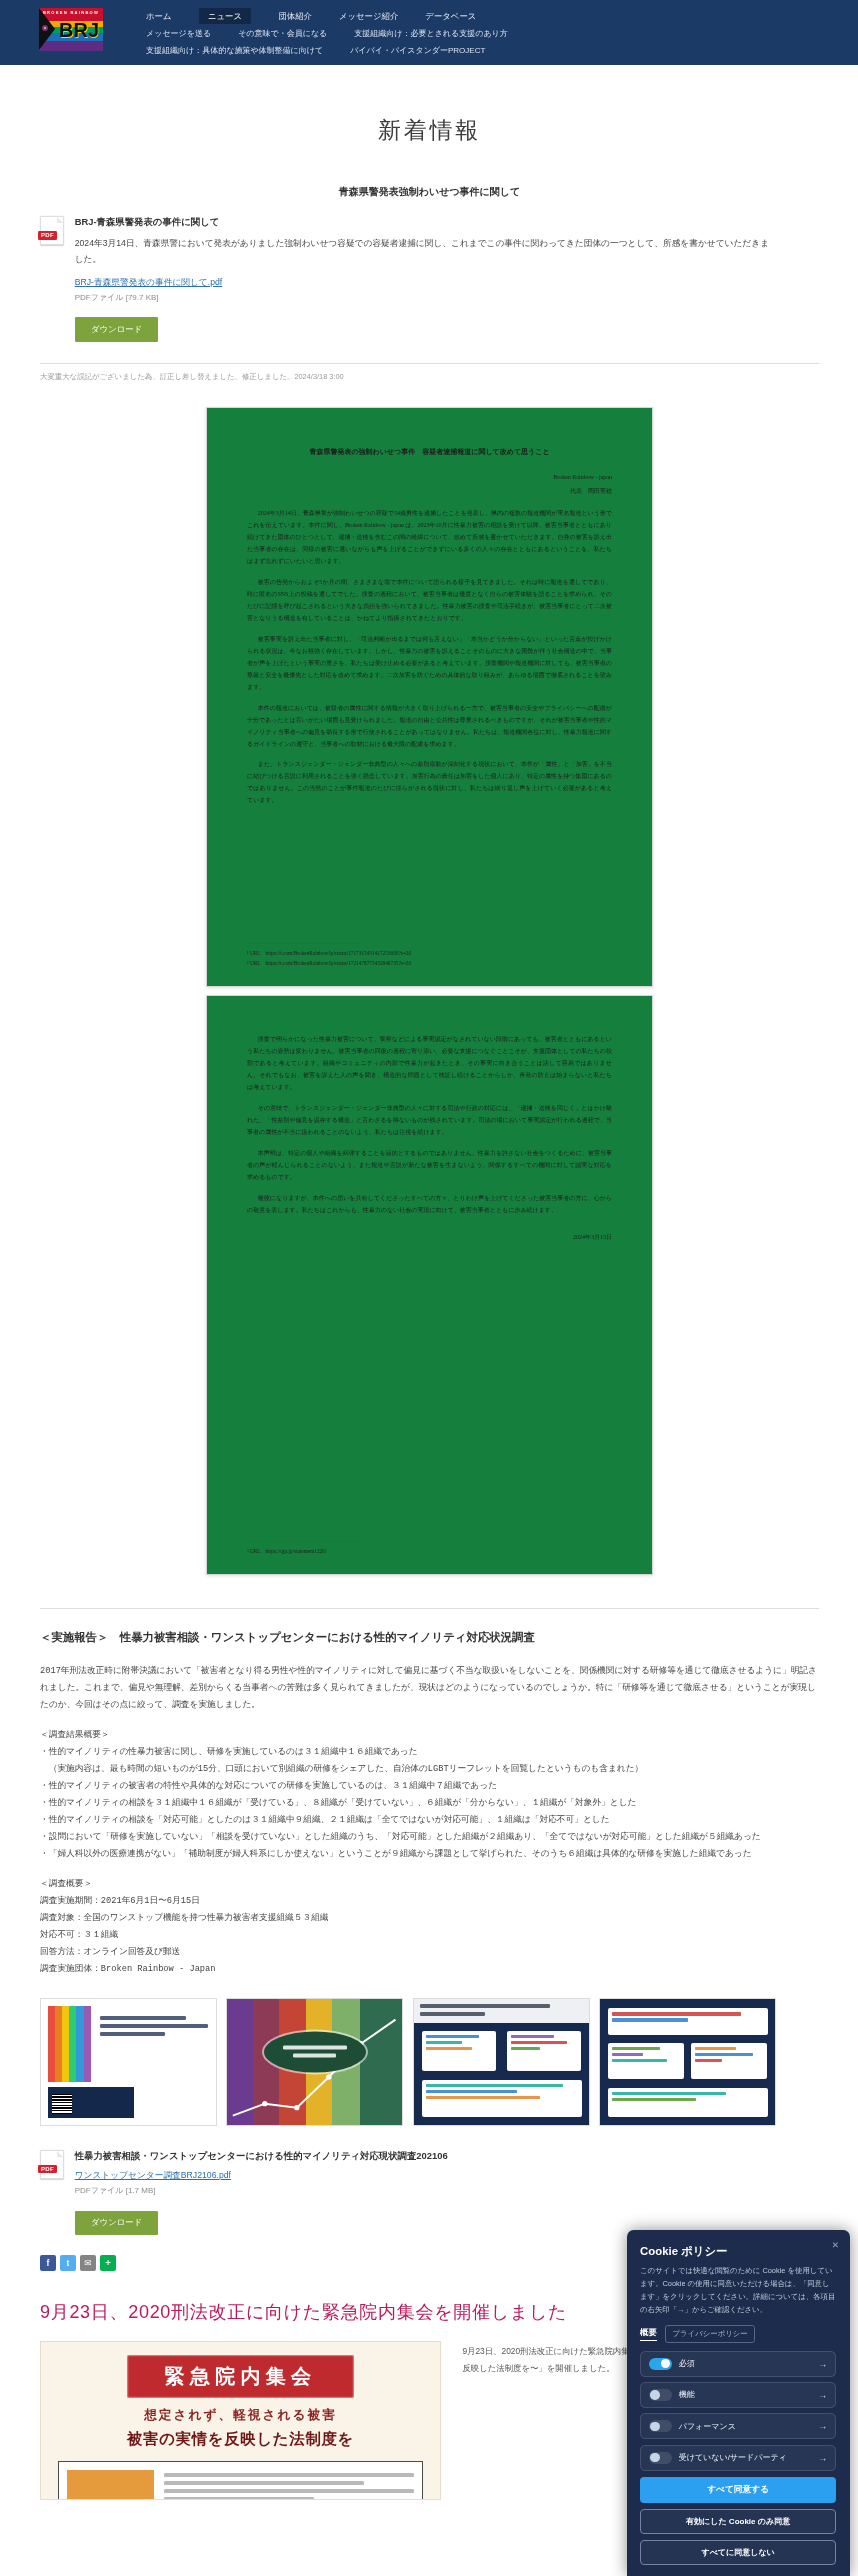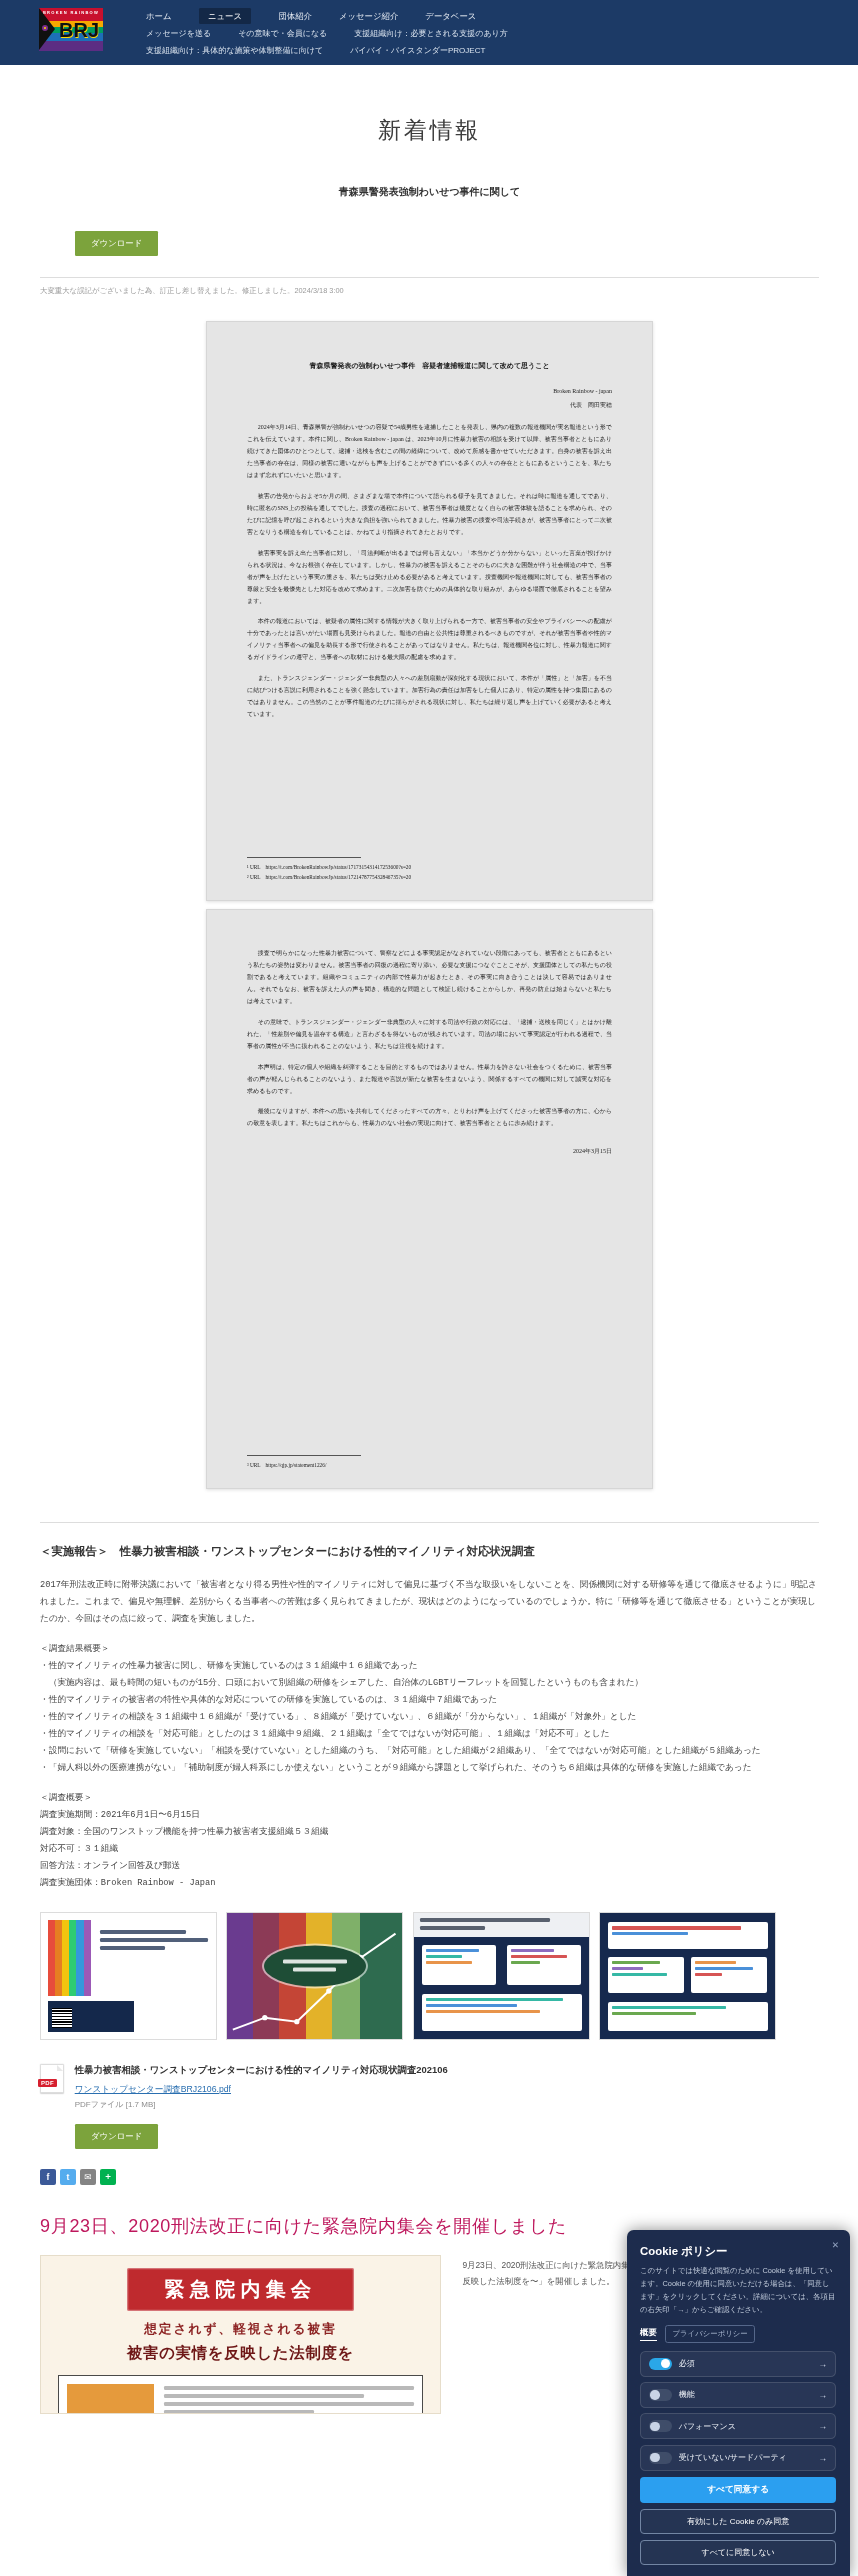--- a/index.html
+++ b/index.html
@@ -41,21 +41,21 @@
   .file-desc { font-size:8.7px; line-height:1.85; color:#444; margin-bottom:8px; max-width:695px; }
   .file-link { font-size:8.7px; color:#2a6fb0; text-decoration:underline; cursor:pointer; display:inline-block; }
   .file-meta { font-size:8px; color:#8d8d8d; margin-top:2.7px; }
   .btn-download { display:inline-block; background:#7ca33c; color:#fff; font-size:8.4px; padding:6.7px 16px; border:none; border-radius:1.3px; cursor:pointer; margin:14.7px 0 0 35px; }
 
   .hr { border:0; border-top:0.7px solid #ddd; margin:21.4px 0 8px; }
   .note { font-size:7.4px; color:#9a9a9a; }
 
   
   .pdf-viewer { width:447px; margin:25.4px auto 33px; }
-  .pdf-page { background:#e5e5e5; border:0.7px solid #d6d6d6; box-shadow:0 0.7px 3.3px rgba(0,0,0,.13);
+  .pdf-page { background:#15803d; border:0.7px solid #d6d6d6; box-shadow:0 0.7px 3.3px rgba(0,0,0,.13);
     padding:37px 40px 18px; height:580px; margin-bottom:8px; display:flex; flex-direction:column;
     font-size:6px; line-height:2.0; color:#1d1d1d; font-family:"Liberation Serif","DejaVu Serif",serif; }
   .pdf-title { text-align:center; font-weight:bold; font-size:7px; margin:0 0 12px; }
   .pdf-byline { text-align:right; margin:0 0 1.3px; }
   .pdf-para { text-indent:1.8em; margin:0 0 8.7px; text-align:justify; }
   .pdf-foot { margin-top:auto; font-size:5.3px; color:#222; }
   .pdf-foot .rule { width:114px; border-top:0.7px solid #555; margin-bottom:4.7px; }
   .pdf-foot div { line-height:1.9; }
   .pdf-date { text-align:right; margin:6.7px 0 10.7px; }
 
@@ -128,21 +128,21 @@
     border-radius:5.3px; padding:6px 8px; margin-bottom:5.3px; cursor:pointer; }
   .cookie-row-label { font-size:8px; color:#eef2f8; }
   .cookie-arrow { margin-left:auto; color:#cfd8e8; font-size:8.7px; cursor:pointer; }
   .toggle { width:23px; height:12px; border-radius:6px; background:#3f4d69; position:relative; flex:none; cursor:pointer; }
   .toggle::after { content:""; position:absolute; width:9.4px; height:9.4px; border-radius:50%; background:#c9d4e6; top:1.3px; left:1.3px; }
   .toggle.on { background:#2aa7e8; }
   .toggle.on::after { left:12px; background:#fff; }
   .cookie-btn { display:block; width:100%; border-radius:4px; font-size:8.7px; padding:7.4px 0; text-align:center; cursor:pointer; margin-top:6px;
     font-family:inherit; }
   .cookie-btn.primary { background:#2b9ff0; border:none; color:#fff; font-weight:bold; }
-  .cookie-btn.ghost { background:rgba(255,255,255,.04); border:0.7px solid #7285a3; color:#fff; font-size:8px; padding:6px 8px; }
+  .cookie-btn.ghost { background:rgba(255,255,255,.04); border:0.7px solid #7285a3; color:#fff; font-size:8px; padding:6px 8px;font-weight:bold; }
 </style>
 </head>
 <body>
 
 <div class="page">
 
   <header class="header">
     <div class="logo">
       <span class="logo-top">BROKEN RAINBOW</span>
       <span class="logo-main">BRJ</span>
@@ -167,20 +167,29 @@
         <a class="nav-link">バイバイ・バイスタンダーPROJECT</a>
       </div>
     </nav>
   </header>
 
   <main class="main">
     <h1 class="page-title">新着情報</h1>
 
     <section>
       <h2 class="article-head">青森県警発表強制わいせつ事件に関して</h2>
+      <div class="file-block">
+        <div class="pdf-icon"></div>
+        <div class="file-info">
+          <div class="file-title">BRJ-青森県警発表の事件に関して</div>
+          <div class="file-desc">2024年3月14日、青森県警において発表がありました強制わいせつ容疑での容疑者逮捕に関し、これまでこの事件に関わってきた団体の一つとして、所感を書かせていただきました。</div>
+          <a class="file-link">BRJ-青森県警発表の事件に関して.pdf</a>
+          <div class="file-meta">PDFファイル [79.7 KB]</div>
+        </div>
+      </div>
       <button class="btn-download">ダウンロード</button>
       <hr class="hr">
       <div class="note">大変重大な誤記がございました為、訂正し差し替えました。修正しました。2024/3/18 3:00</div>
     </section>
 
     <div class="pdf-viewer">
       <div class="pdf-page">
         <p class="pdf-title">青森県警発表の強制わいせつ事件　容疑者逮捕報道に関して改めて思うこと</p>
         <p class="pdf-byline">Broken Rainbow - japan</p>
         <p class="pdf-byline" style="margin-bottom:10.7px;">代表　岡田実穂</p>

